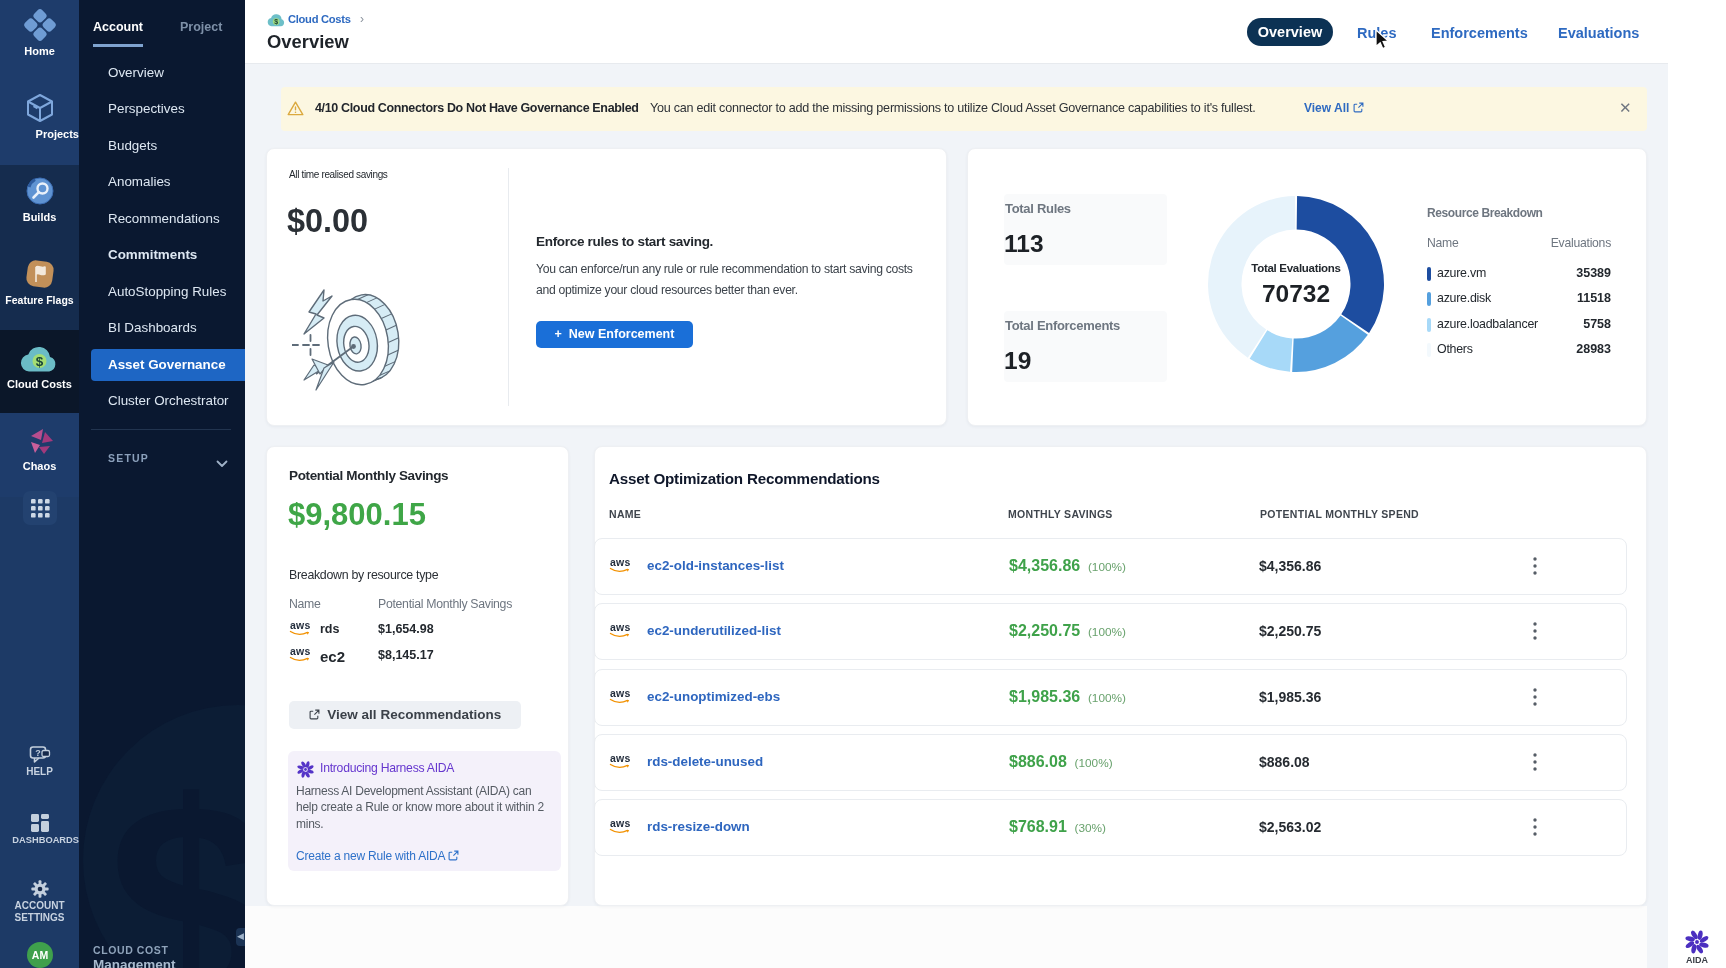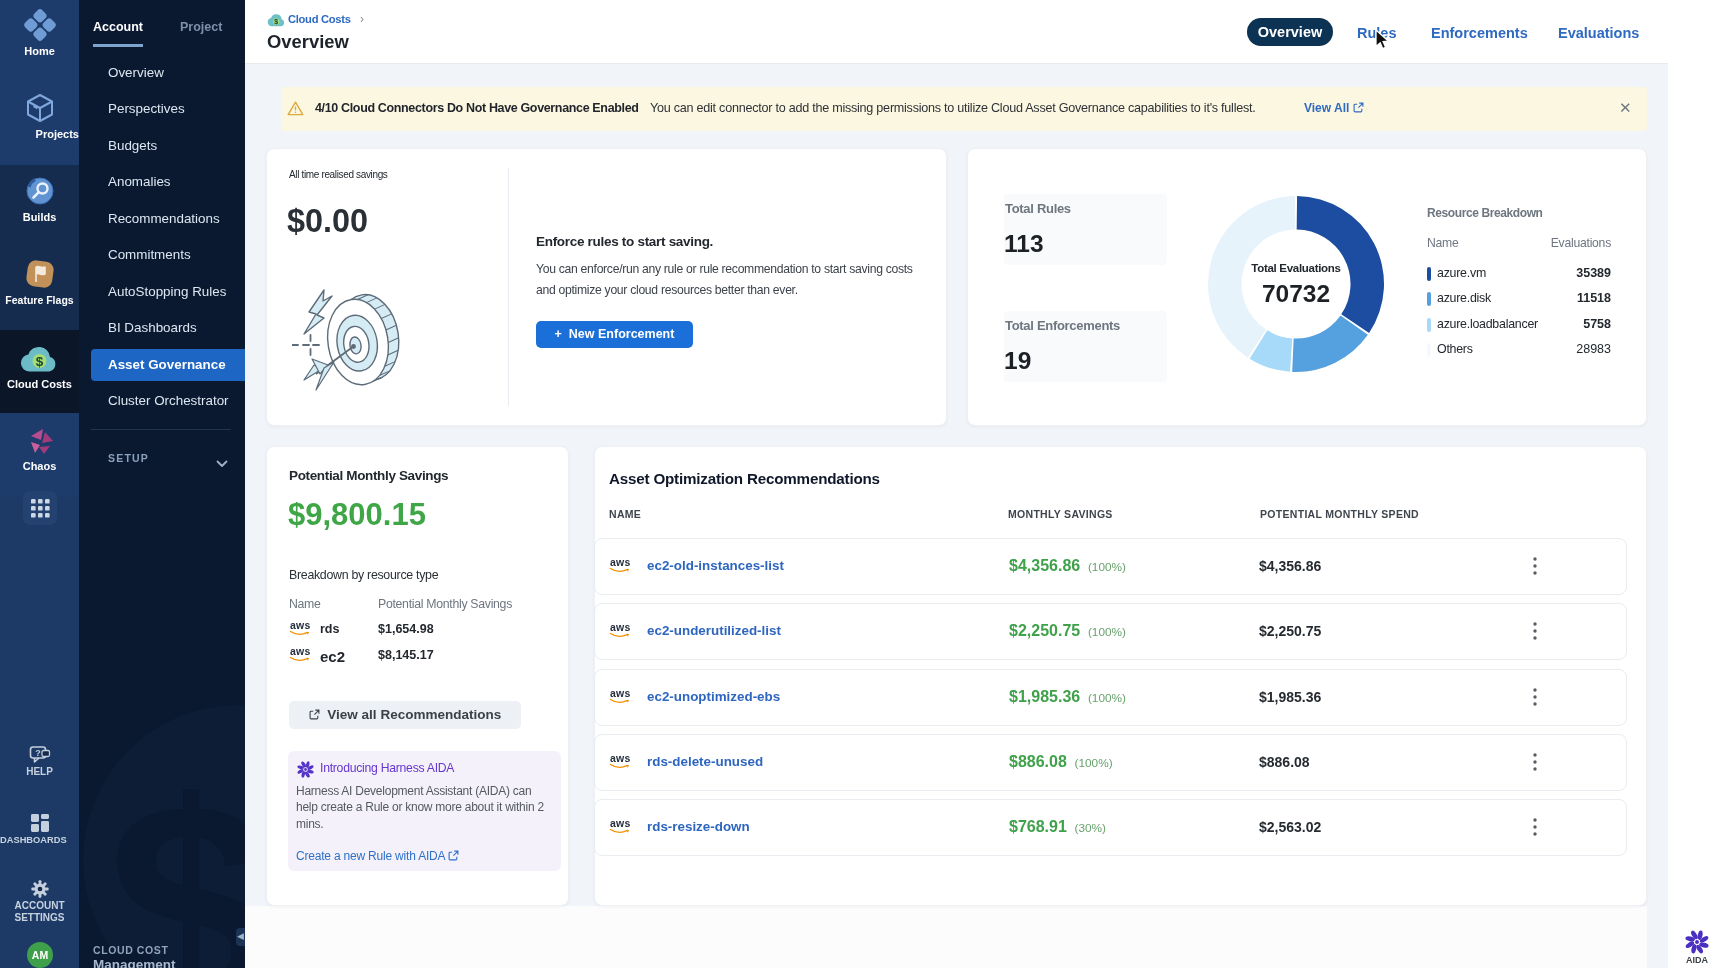--- a/index.html
+++ b/index.html
@@ -79,21 +79,21 @@
       </svg></div>
 <div class="abs" style="left:0;top:766px;width:79px;text-align:center;font-size:10px;font-weight:bold;color:#c7d2e0">HELP</div>
 <div class="abs" style="left:30px;top:813px;width:20px;height:20px"><svg width="20" height="20" viewBox="0 0 20 20">
         <g fill="#c3cfdd">
           <rect x="1" y="1" width="8" height="8" rx="1.4"></rect>
           <rect x="11" y="1" width="8" height="5" rx="1.4"></rect>
           <rect x="11" y="8" width="8" height="11" rx="1.4"></rect>
           <rect x="1" y="11" width="8" height="8" rx="1.4"></rect>
         </g>
       </svg></div>
-<div class="abs" style="left:0;top:835px;width:79px;text-align:left;font-size:9.3px;font-weight:bold;color:#c7d2e0">DASHBOARDS</div>
+<div class="abs" style="left:0;top:835px;width:79px;text-align:right;font-size:9.3px;font-weight:bold;color:#c7d2e0">DASHBOARDS</div>
 <div class="abs" style="left:31px;top:880px;width:18px;height:18px"><svg width="18" height="18" viewBox="-10 -10 20 20">
         <g fill="#c3cfdd">
           <rect x="-1.6" y="-9.6" width="3.2" height="4.2" rx="1" transform="rotate(0)"></rect>
           <rect x="-1.6" y="-9.6" width="3.2" height="4.2" rx="1" transform="rotate(45)"></rect>
           <rect x="-1.6" y="-9.6" width="3.2" height="4.2" rx="1" transform="rotate(90)"></rect>
           <rect x="-1.6" y="-9.6" width="3.2" height="4.2" rx="1" transform="rotate(135)"></rect>
           <rect x="-1.6" y="-9.6" width="3.2" height="4.2" rx="1" transform="rotate(180)"></rect>
           <rect x="-1.6" y="-9.6" width="3.2" height="4.2" rx="1" transform="rotate(225)"></rect>
           <rect x="-1.6" y="-9.6" width="3.2" height="4.2" rx="1" transform="rotate(270)"></rect>
           <rect x="-1.6" y="-9.6" width="3.2" height="4.2" rx="1" transform="rotate(315)"></rect>
@@ -109,21 +109,21 @@
 </div>
 <div class="abs" style="left:93px;top:20px;font-size:12.5px;font-weight:bold;color:#fff">Account</div>
 <div class="abs" style="left:93px;top:44px;width:50px;height:2.5px;background:#7fa3cf"></div>
 <div class="abs" style="left:180px;top:20px;font-size:12.5px;font-weight:bold;color:#7e90a8">Project</div>
 <div class="abs" style="left:91px;top:349px;width:154px;height:32px;background:#1e66c4;border-radius:4px 0 0 4px"></div>
 <div class="abs" style="left:108px;top:65px;font-size:13.4px;font-weight:500;color:#dde7f2;white-space:nowrap">Overview</div>
 <div class="abs" style="left:108px;top:101px;font-size:13.4px;font-weight:500;color:#dde7f2;white-space:nowrap">Perspectives</div>
 <div class="abs" style="left:108px;top:138px;font-size:13.4px;font-weight:500;color:#dde7f2;white-space:nowrap">Budgets</div>
 <div class="abs" style="left:108px;top:174px;font-size:13.4px;font-weight:500;color:#dde7f2;white-space:nowrap">Anomalies</div>
 <div class="abs" style="left:108px;top:211px;font-size:13.4px;font-weight:500;color:#dde7f2;white-space:nowrap">Recommendations</div>
-<div class="abs" style="left:108px;top:247px;font-size:13.4px;font-weight:400;color:#dde7f2;white-space:nowrap">Commitments</div>
+<div class="abs" style="left:108px;top:247px;font-size:13.4px;font-weight:700;color:#dde7f2;white-space:nowrap">Commitments</div>
 <div class="abs" style="left:108px;top:284px;font-size:13.4px;font-weight:500;color:#dde7f2;white-space:nowrap">AutoStopping Rules</div>
 <div class="abs" style="left:108px;top:320px;font-size:13.4px;font-weight:500;color:#dde7f2;white-space:nowrap">BI Dashboards</div>
 <div class="abs" style="left:108px;top:357px;font-size:13.4px;font-weight:bold;color:#fff;white-space:nowrap">Asset Governance</div>
 <div class="abs" style="left:108px;top:393px;font-size:13.4px;font-weight:500;color:#dde7f2;white-space:nowrap">Cluster Orchestrator</div>
 <div class="abs" style="left:91px;top:429px;width:140px;height:1px;background:#22344f"></div>
 <div class="abs" style="left:108px;top:452px;font-size:10.5px;font-weight:bold;color:#8ba0bb;letter-spacing:1.2px">SETUP</div>
 <div class="abs" style="left:216px;top:454px;width:12px;height:8px"><svg width="12" height="8" viewBox="0 0 12 8">
         <path d="M1.5 1.5 6 6 10.5 1.5" fill="none" stroke="#9fb1c7" stroke-width="1.8" stroke-linecap="round" stroke-linejoin="round"></path>
       </svg></div>
 <div class="abs" style="left:93px;top:944px;font-size:10.5px;font-weight:bold;color:#8fa3ba;letter-spacing:.6px">CLOUD COST</div>
@@ -222,21 +222,21 @@
 <div class="abs" style="left:1437px;top:266px;font-size:12.4px;color:#23282e;letter-spacing:-.25px">azure.vm</div>
 <div class="abs" style="left:1490px;top:266px;width:121px;text-align:right;font-size:12.5px;font-weight:600;color:#23282e">35389</div>
 <div class="abs" style="left:1427px;top:292px;width:3.5px;height:14px;border-radius:2px;background:#55a0de"></div>
 <div class="abs" style="left:1437px;top:291px;font-size:12.4px;color:#23282e;letter-spacing:-.25px">azure.disk</div>
 <div class="abs" style="left:1490px;top:291px;width:121px;text-align:right;font-size:12.5px;font-weight:600;color:#23282e">11518</div>
 <div class="abs" style="left:1427px;top:318px;width:3.5px;height:14px;border-radius:2px;background:#a7d9f8"></div>
 <div class="abs" style="left:1437px;top:317px;font-size:12.4px;color:#23282e;letter-spacing:-.25px">azure.loadbalancer</div>
 <div class="abs" style="left:1490px;top:317px;width:121px;text-align:right;font-size:12.5px;font-weight:600;color:#23282e">5758</div>
 <div class="abs" style="left:1427px;top:343px;width:3.5px;height:14px;border-radius:2px;background:#f3f9fd"></div>
 <div class="abs" style="left:1437px;top:342px;font-size:12.4px;color:#23282e;letter-spacing:-.25px">Others</div>
-<div class="abs" style="left:1490px;top:342px;width:121px;text-align:right;font-size:12.5px;font-weight:400;color:#23282e">28983</div>
+<div class="abs" style="left:1490px;top:342px;width:121px;text-align:right;font-size:12.5px;font-weight:700;color:#23282e">28983</div>
 <div class="card" style="left:266px;top:446px;width:303px;height:460px"></div>
 <div class="abs" style="left:289px;top:468px;font-size:13.5px;font-weight:bold;color:#23282e;letter-spacing:-.35px">Potential Monthly Savings</div>
 <div class="abs" style="left:288px;top:497px;font-size:31px;font-weight:bold;color:#3fa647">$9,800.15</div>
 <div class="abs" style="left:289px;top:568px;font-size:12.4px;color:#2b3036;letter-spacing:-.3px">Breakdown by resource type</div>
 <div class="abs" style="left:289px;top:597px;font-size:12.3px;color:#6e7680;letter-spacing:-.3px">Name</div>
 <div class="abs" style="left:378px;top:597px;font-size:12.3px;color:#6e7680;letter-spacing:-.3px">Potential Monthly Savings</div>
 <div class="abs" style="left:289px;top:620px;width:26px;height:18px"><span style="display:inline-block;width:22px;height:16px;position:relative;vertical-align:middle"><span style="position:absolute;left:1px;top:-3px;font-size:10.5px;font-weight:bold;color:#252f3e;letter-spacing:.2px">aws</span><svg width="22" height="8" viewBox="0 0 22 8" style="position:absolute;left:0;top:8px">
           <path d="M1.5 1.5 Q9.5 6.8 18.5 2.4" fill="none" stroke="#f29100" stroke-width="1.4" stroke-linecap="round"></path>
           <path d="M18.8 4.8 L20.1 2.0 L17.3 2.1 Z" fill="#f29100"></path>
         </svg></span></div>

